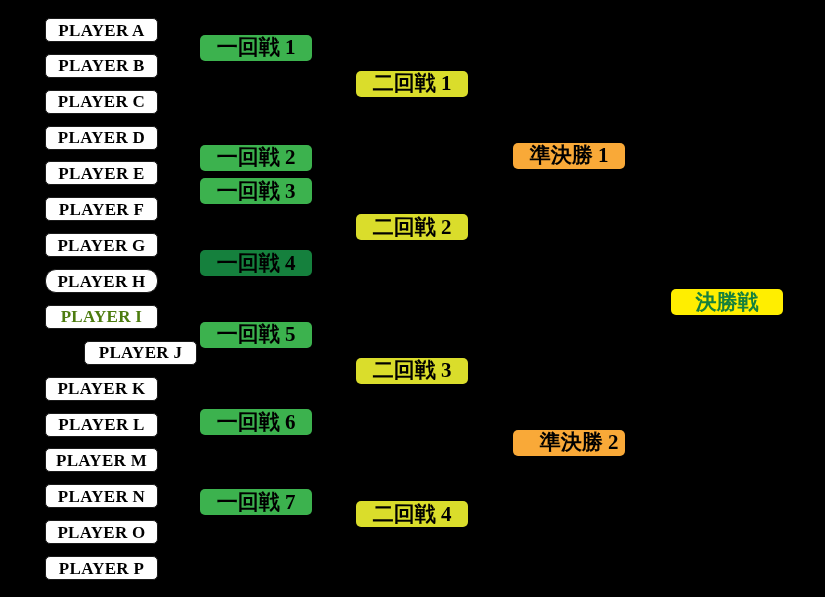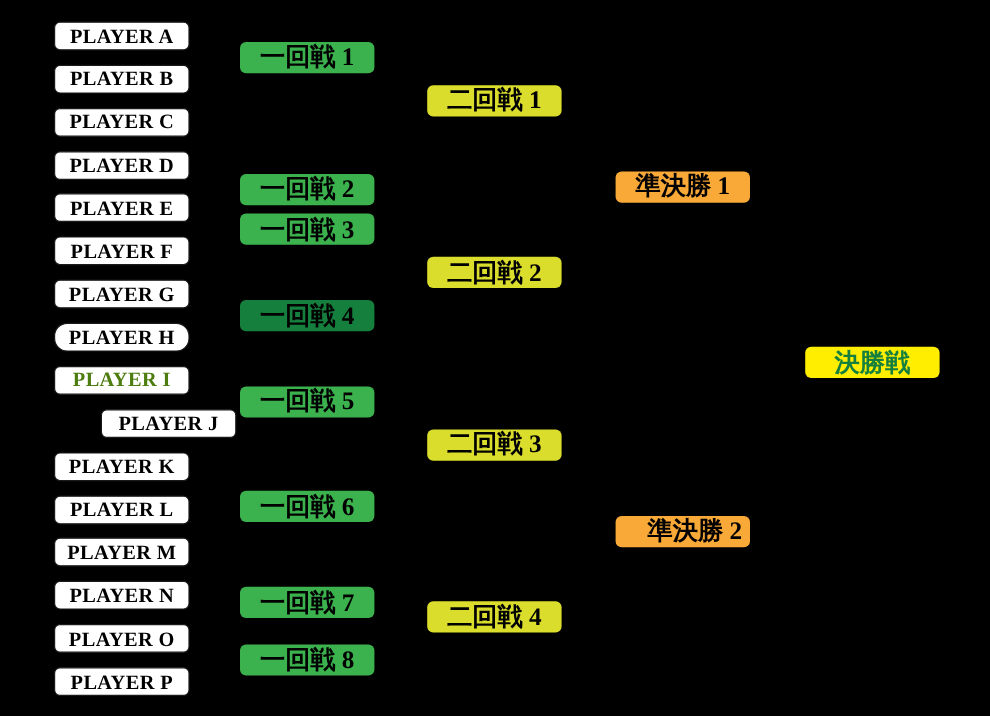--- a/index.html
+++ b/index.html
@@ -55,21 +55,20 @@
     <div class="box player-box" style="left: 45px; top: 484.31px; background: rgb(255, 255, 255); color: rgb(0, 0, 0);">PLAYER N</div>
     <div class="box player-box" style="left: 45px; top: 520.18px; background: rgb(255, 255, 255); color: rgb(0, 0, 0);">PLAYER O</div>
     <div class="box player-box" style="left: 45px; top: 556.05px; background: rgb(255, 255, 255); color: rgb(0, 0, 0);">PLAYER P</div>
     <div class="box match-box" style="left: 200px; top: 34.935px; background: rgb(60, 178, 78); color: rgb(0, 0, 0);">一回戦 1</div>
     <div class="box match-box" style="left: 200px; top: 106.675px; background: rgb(60, 178, 78); color: rgb(0, 0, 0); margin-top: 38px;">一回戦 2</div>
     <div class="box match-box" style="left: 200px; top: 178.415px; background: rgb(60, 178, 78); color: rgb(0, 0, 0);">一回戦 3</div>
     <div class="box match-box" style="left: 200px; top: 250.155px; background: #15803d; color: rgb(0, 0, 0);">一回戦 4</div>
     <div class="box match-box" style="left: 200px; top: 321.895px; background: rgb(60, 178, 78); color: rgb(0, 0, 0);">一回戦 5</div>
     <div class="box match-box" style="left: 200px; top: 409px; background: rgb(60, 178, 78); color: rgb(0, 0, 0);">一回戦 6</div>
     <div class="box match-box" style="left: 200px; top: 465.375px; background: rgb(60, 178, 78); color: rgb(0, 0, 0); margin-top: 24px;">一回戦 7</div>
-    <div class="box match-box" style="left: 200px; top: 537.115px; background: rgb(60, 178, 78); color: rgb(0, 0, 0);">一回戦 8</div>
     <div class="box match-box" style="left: 356px; top: 70.805px; background: rgb(218, 221, 43); color: rgb(0, 0, 0);">二回戦 1</div>
     <div class="box match-box" style="left: 356px; top: 214.285px; background: rgb(218, 221, 43); color: rgb(0, 0, 0);">二回戦 2</div>
     <div class="box match-box" style="left: 356px; top: 357.765px; background: rgb(218, 221, 43); color: rgb(0, 0, 0);">二回戦 3</div>
     <div class="box match-box" style="left: 356px; top: 501.245px; background: rgb(218, 221, 43); color: rgb(0, 0, 0);">二回戦 4</div>
     <div class="box match-box" style="left: 513px; top: 142.545px; background: rgb(249, 169, 56); color: rgb(0, 0, 0);">準決勝 1</div>
     <div class="box match-box" style="left: 513px; top: 429.505px; background: rgb(249, 169, 56); color: rgb(0, 0, 0); padding-left: 20px;">準決勝 2</div>
     <div class="box match-box" style="left: 671px; top: 289px; background: rgb(255, 238, 0); color: #15803d; text-align: center;">決勝戦</div>
   </div>
 
 </body></html>

